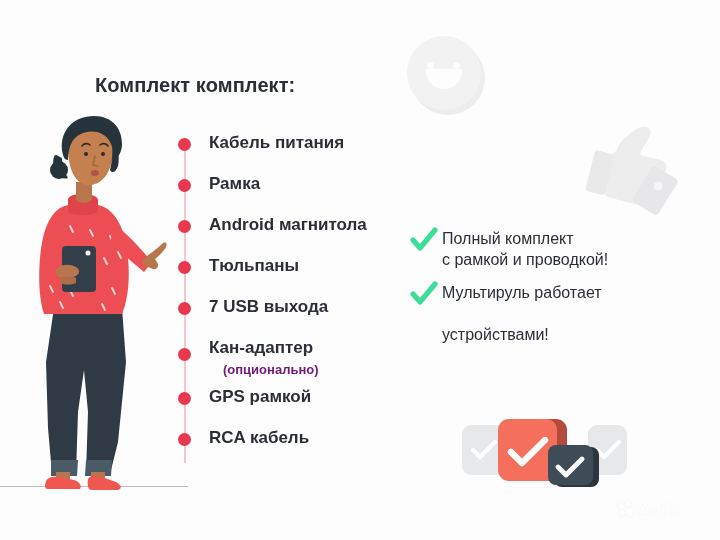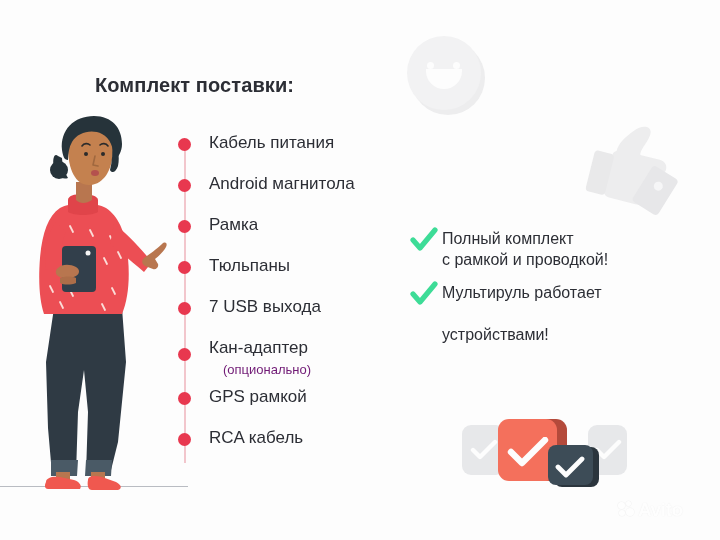--- a/index.html
+++ b/index.html
@@ -37,21 +37,21 @@
   .wm-text{font-size:19px;font-weight:bold;color:#FFFFFF;letter-spacing:-.4px;
      text-shadow:0 0 1px rgba(220,220,220,.9);line-height:19px;}
 
   
   .title{position:absolute;left:95px;top:74px;font-size:20px;font-weight:bold;
      color:#2C2E35;letter-spacing:.1px;white-space:nowrap;}
 
   
   .list{position:absolute;left:178px;top:133px;width:230px;}
   .list .spine{position:absolute;left:6px;top:8px;width:2px;height:322px;background:#F2C6CC;}
-  .litem{position:relative;display:flex;align-items:flex-start;height:41px;}
+  .litem{position:relative;display:flex;align-items:flex-start;height:41px;font-weight:bold;}
   .litem .dot{position:absolute;left:0;top:5px;width:13px;height:13px;border-radius:50%;
      background:#E8384F;z-index:2;}
   .litem .lbl{margin-left:31px;font-size:17px;color:#2C2E35;white-space:nowrap;line-height:20px;}
   .litem.tall{height:49px;}
   .litem.tall .dot{top:10px;}
   .sub{display:block;font-size:13px;color:#701a75;margin-left:14px;margin-top:4px;line-height:15px;}
 
   
   .checks{position:absolute;left:410px;top:228px;width:280px;}
   .cblock{position:relative;display:flex;align-items:flex-start;margin-bottom:12px;}
@@ -158,38 +158,38 @@
 
       <circle cx="68" cy="42" r="2" fill="#2B2B2B"></circle>
       <circle cx="85" cy="42" r="2" fill="#2B2B2B"></circle>
       <path d="M64 34 C66 31 70 31 72 33" stroke="#2B2B2B" stroke-width="1.6" fill="none" stroke-linecap="round"></path>
       <path d="M82 33 C84 31 88 31 90 34" stroke="#2B2B2B" stroke-width="1.6" fill="none" stroke-linecap="round"></path>
       <path d="M77 44 L75 53 L80 54" stroke="#A0683F" stroke-width="1.6" fill="none" stroke-linecap="round" stroke-linejoin="round"></path>
       <ellipse cx="77" cy="61" rx="4" ry="3" fill="#B4514E"></ellipse>
     </svg>
   </div>
 
-  <div class="title">Комплект поставки:</div>
+  <div class="title">Комплект комплект:</div>
 
   <div class="list">
     <div class="spine"></div>
 
     <div class="litem">
       <span class="dot"></span>
       <span class="lbl">Кабель питания</span>
     </div>
 
     <div class="litem">
       <span class="dot"></span>
+      <span class="lbl">Рамка</span>
+    </div>
+
+    <div class="litem">
+      <span class="dot"></span>
       <span class="lbl">Android магнитола</span>
-    </div>
-
-    <div class="litem">
-      <span class="dot"></span>
-      <span class="lbl">Рамка</span>
     </div>
 
     <div class="litem">
       <span class="dot"></span>
       <span class="lbl">Тюльпаны</span>
     </div>
 
     <div class="litem">
       <span class="dot"></span>
       <span class="lbl">7 USB выхода</span>

